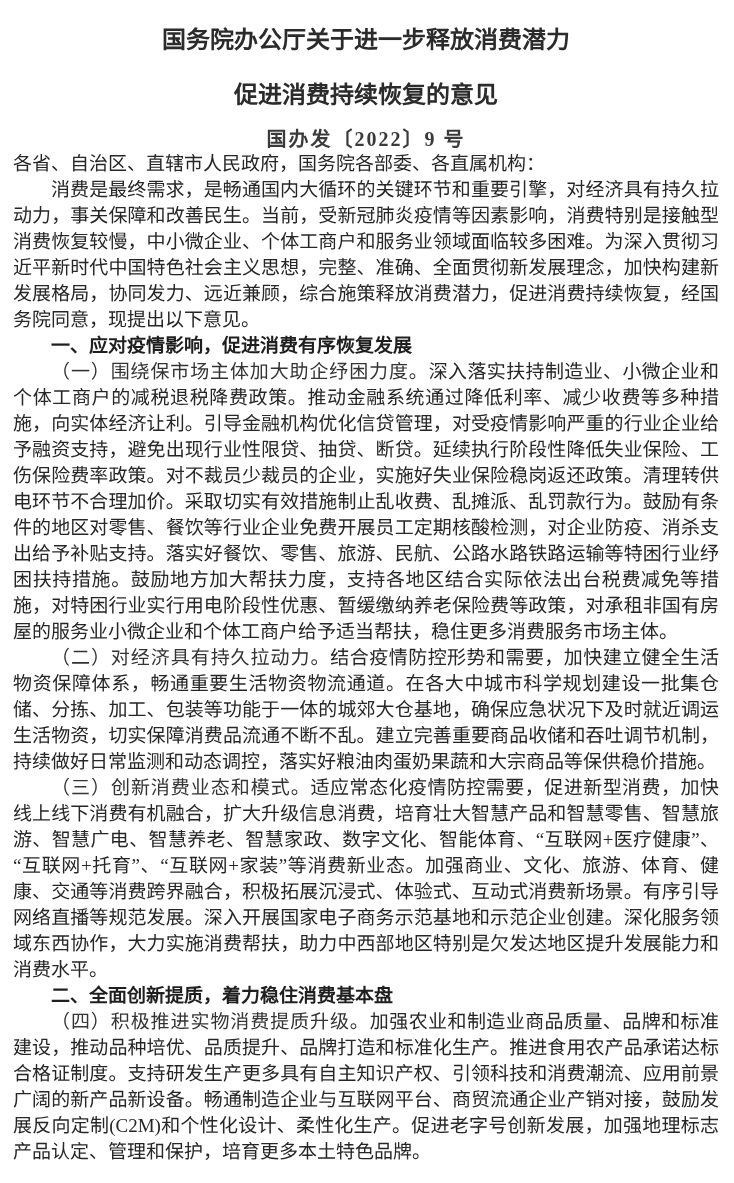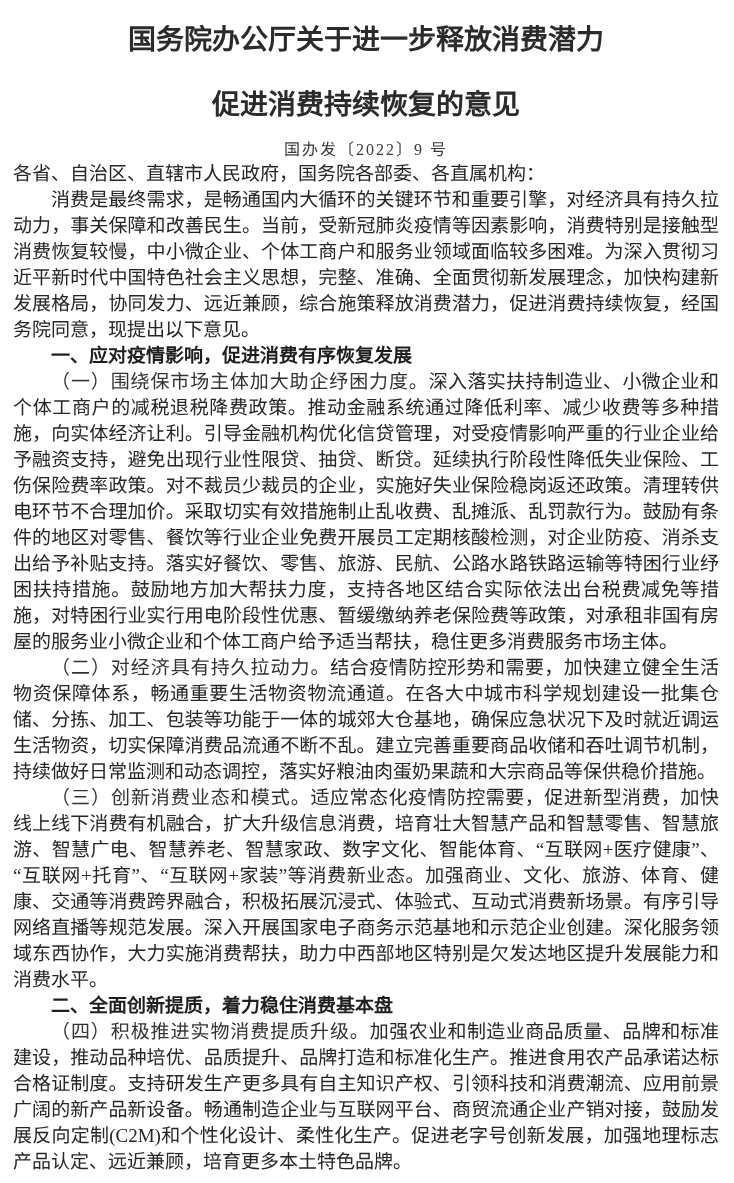--- a/index.html
+++ b/index.html
@@ -16,34 +16,35 @@
   }
   .page {
     box-sizing: border-box;
     width: 734px;
     height: 1183px;
     padding: 24px 15px 0 13px;
   }
   .doc-title {
     text-align: center;
     font-weight: bold;
-    font-size: 28px;
+    font-size: 24px;
     line-height: 32px;
     color: #2b2b2b;
   }
   .doc-title .line2 {
-    margin-top: 33px;
+    margin-top: 23px;
   }
   .doc-number {
     margin-top: 17px;
     text-align: center;
-    font-size: 16px;
+    font-size: 20px;
     line-height: 23px;
     letter-spacing: 2px;
     color: #3a3a3a;
+    font-weight: bold;
   }
   .body-text p {
     margin: 0;
     font-size: 19px;
     line-height: 26px;
     text-align: justify;
     text-justify: inter-ideograph;
   }
   .salutation {
     margin-top: 25px;
@@ -88,17 +89,17 @@
     <p class="section-heading">一、应对疫情影响，促进消费有序恢复发展</p>
 
     <p class="para"><span class="lead">（一）围绕保市场主体加大助企纾困力度。</span><span>深入落实扶持制造业、小微企业和个体工商户的减税退税降费政策。推动金融系统通过降低利率、减少收费等多种措施，向实体经济让利。引导金融机构优化信贷管理，对受疫情影响严重的行业企业给予融资支持，避免出现行业性限贷、抽贷、断贷。延续执行阶段性降低失业保险、工伤保险费率政策。对不裁员少裁员的企业，实施好失业保险稳岗返还政策。清理转供电环节不合理加价。采取切实有效措施制止乱收费、乱摊派、乱罚款行为。鼓励有条件的地区对零售、餐饮等行业企业免费开展员工定期核酸检测，对企业防疫、消杀支出给予补贴支持。落实好餐饮、零售、旅游、民航、公路水路铁路运输等特困行业纾困扶持措施。鼓励地方加大帮扶力度，支持各地区结合实际依法出台税费减免等措施，对特困行业实行用电阶段性优惠、暂缓缴纳养老保险费等政策，对承租非国有房屋的服务业小微企业和个体工商户给予适当帮扶，稳住更多消费服务市场主体。</span></p>
 
     <p class="para"><span class="lead">（二）对经济具有持久拉动力。</span><span>结合疫情防控形势和需要，加快建立健全生活物资保障体系，畅通重要生活物资物流通道。在各大中城市科学规划建设一批集仓储、分拣、加工、包装等功能于一体的城郊大仓基地，确保应急状况下及时就近调运生活物资，切实保障消费品流通不断不乱。建立完善重要商品收储和吞吐调节机制，持续做好日常监测和动态调控，落实好粮油肉蛋奶果蔬和大宗商品等保供稳价措施。</span></p>
 
     <p class="para"><span class="lead">（三）创新消费业态和模式。</span><span>适应常态化疫情防控需要，促进新型消费，加快线上线下消费有机融合，扩大升级信息消费，培育壮大智慧产品和智慧零售、智慧旅游、智慧广电、智慧养老、智慧家政、数字文化、智能体育、“互联网+医疗健康”、“互联网+托育”、“互联网+家装”等消费新业态。加强商业、文化、旅游、体育、健康、交通等消费跨界融合，积极拓展沉浸式、体验式、互动式消费新场景。有序引导网络直播等规范发展。深入开展国家电子商务示范基地和示范企业创建。深化服务领域东西协作，大力实施消费帮扶，助力中西部地区特别是欠发达地区提升发展能力和消费水平。</span></p>
 
     <p class="section-heading">二、全面创新提质，着力稳住消费基本盘</p>
 
-    <p class="para"><span class="lead">（四）积极推进实物消费提质升级。</span><span>加强农业和制造业商品质量、品牌和标准建设，推动品种培优、品质提升、品牌打造和标准化生产。推进食用农产品承诺达标合格证制度。支持研发生产更多具有自主知识产权、引领科技和消费潮流、应用前景广阔的新产品新设备。畅通制造企业与互联网平台、商贸流通企业产销对接，鼓励发展反向定制(C2M)和个性化设计、柔性化生产。促进老字号创新发展，加强地理标志产品认定、远近兼顾，培育更多本土特色品牌。</span></p>
+    <p class="para"><span class="lead">（四）积极推进实物消费提质升级。</span><span>加强农业和制造业商品质量、品牌和标准建设，推动品种培优、品质提升、品牌打造和标准化生产。推进食用农产品承诺达标合格证制度。支持研发生产更多具有自主知识产权、引领科技和消费潮流、应用前景广阔的新产品新设备。畅通制造企业与互联网平台、商贸流通企业产销对接，鼓励发展反向定制(C2M)和个性化设计、柔性化生产。促进老字号创新发展，加强地理标志产品认定、管理和保护，培育更多本土特色品牌。</span></p>
 
   </div>
 
 </div>
 
 </body></html>

